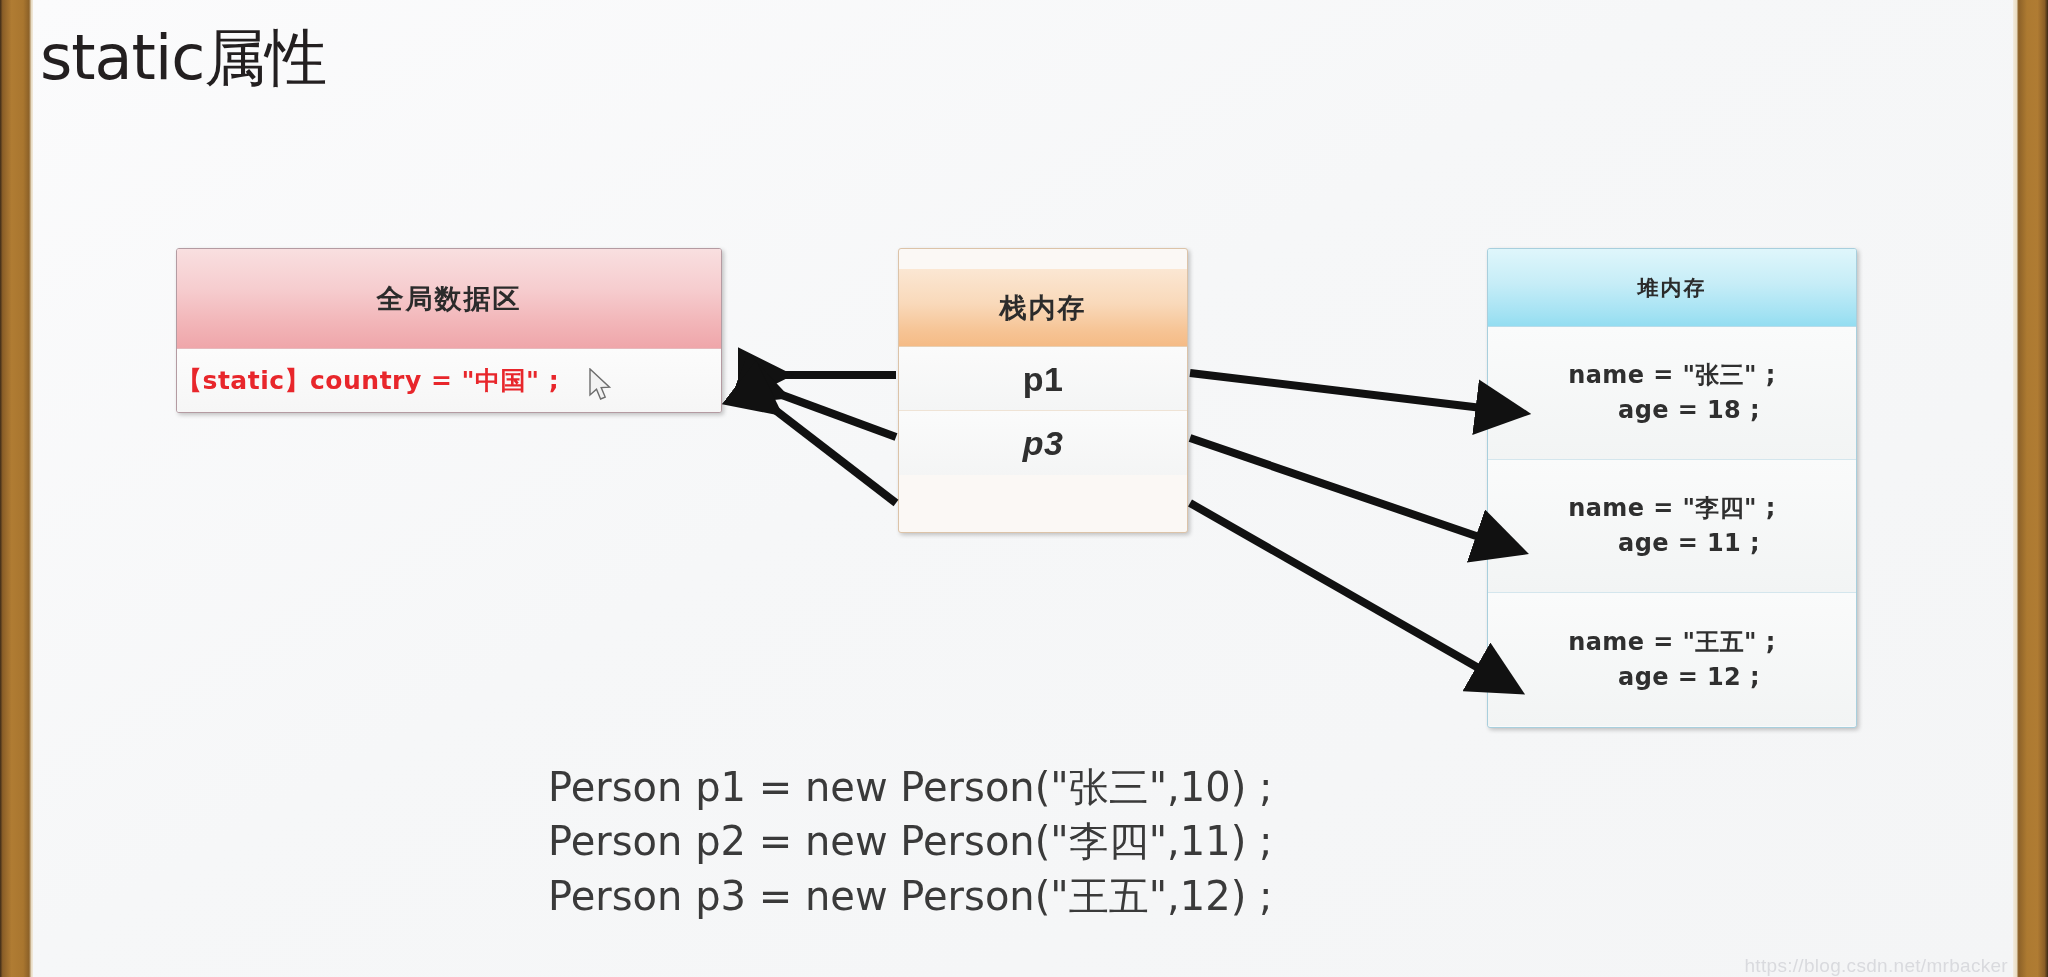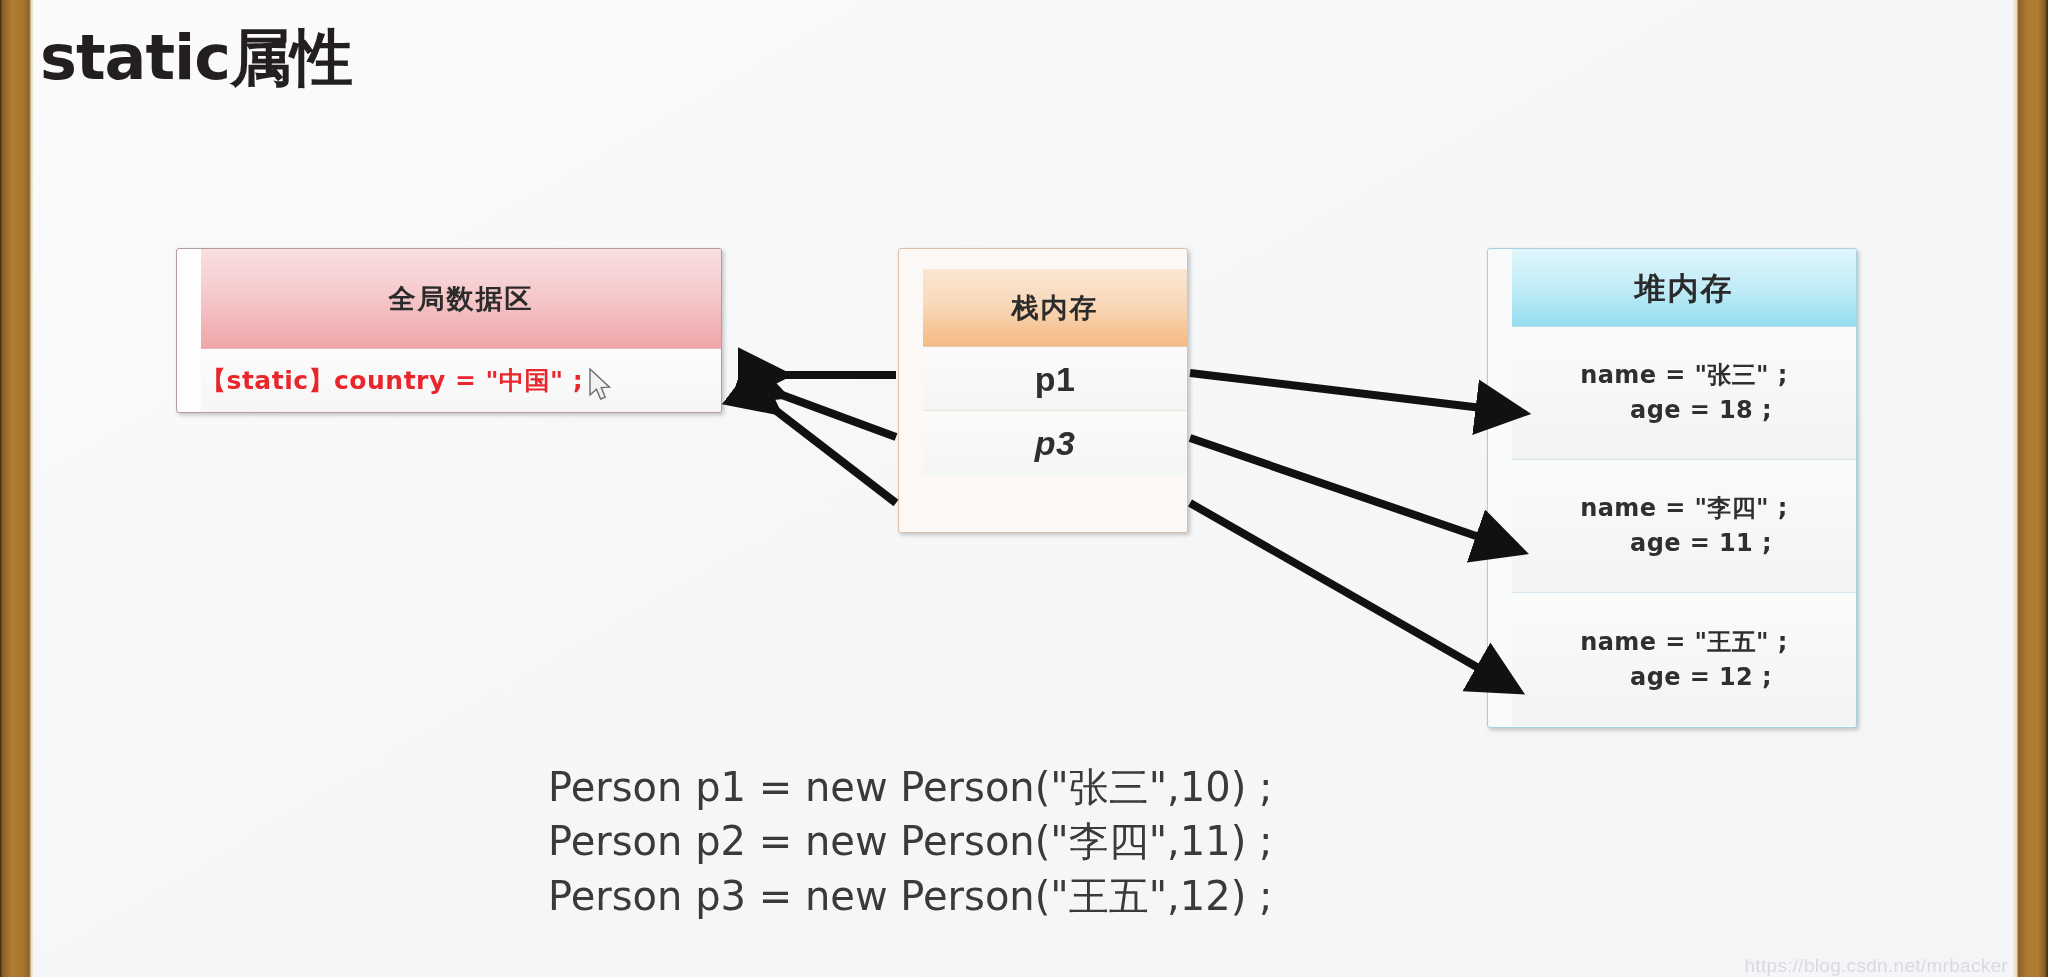--- a/index.html
+++ b/index.html
@@ -42,32 +42,31 @@
   }
 
   
   #page-title {
     position: absolute;
     left: 40px;
     top: 22px;
     font-size: 62px;
     line-height: 1.15;
     color: #231f20;
-    font-weight: 700;
+    font-weight: 400;
     letter-spacing: -1px;
     font-family: "DejaVu Sans", "Liberation Sans", sans-serif;
   }
 
   
   .mem-box {
     position: absolute;
     border-radius: 3px;
     overflow: hidden;
     box-shadow: 2px 2px 4px rgba(0,0,0,0.22);
-    padding-left: 24px;
   }
   .mem-header {
     text-align: center;
     font-weight: bold;
     color: #2b2b2b;
     letter-spacing: 2px;
     font-family: "DejaVu Sans", "Liberation Sans", sans-serif;
   }
   .mem-row {
     text-align: center;
@@ -129,21 +128,21 @@
   
   #heap-box {
     left: 1487px; top: 248px;
     width: 370px; height: 480px;
     border: 1px solid #a8cfdd;
     background: #f8fafb;
   }
   #heap-box .mem-header {
     height: 78px;
     line-height: 78px;
-    font-size: 31px;
+    font-size: 21px;
     background: linear-gradient(180deg,#dff6fb 0%, #c6edf7 45%, #a3e2f3 85%, #93ddf1 100%);
     border-bottom: 1px solid #b7dcea;
   }
   #heap-box .heap-row {
     height: 133px;
     border-bottom: 1px solid #d4e6ed;
     background: linear-gradient(180deg,#fafbfb 0%, #f2f4f4 100%);
     display: flex;
     flex-direction: column;
     justify-content: center;

